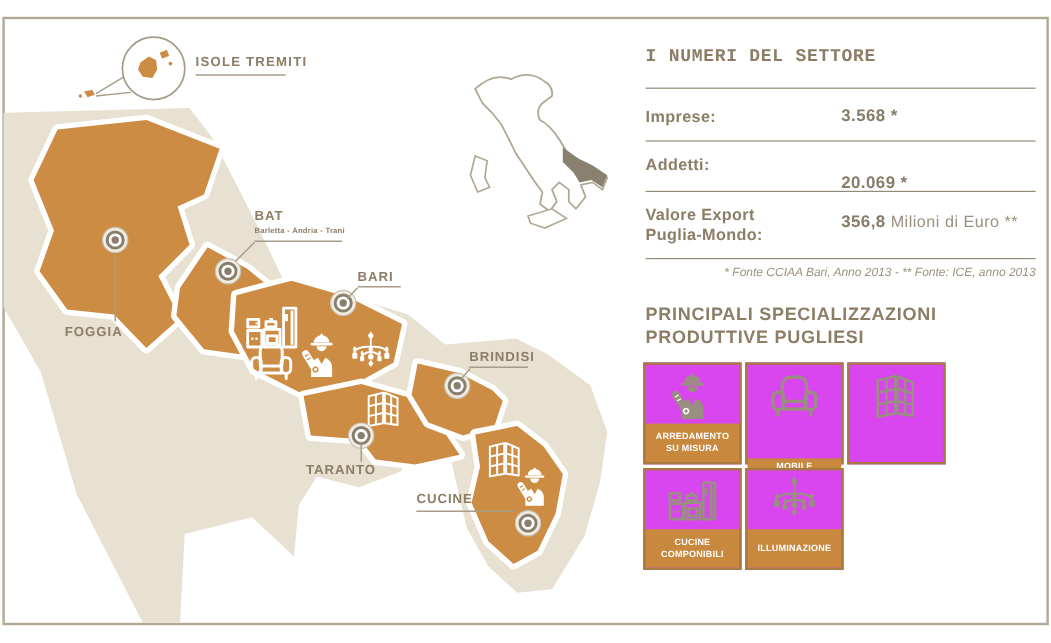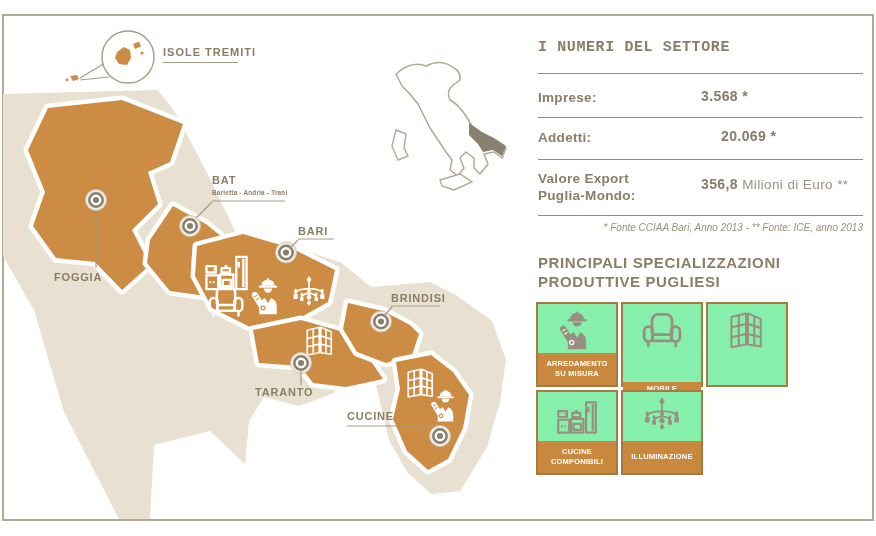--- a/index.html
+++ b/index.html
@@ -7,21 +7,21 @@
   .frame{position:absolute;left:2px;top:14px;width:868px;height:503px;border:2px solid #b3a795;background:#fff;}
   svg.map{position:absolute;left:0;top:0;width:876px;height:536px;}
   .maplabel{position:absolute;font-weight:bold;font-size:11px;line-height:1;color:#8c7d66;letter-spacing:.8px;white-space:nowrap;}
   .maplabel.sub{font-size:6.4px;letter-spacing:.2px;}
   .panel-title{position:absolute;left:538px;font-weight:bold;font-size:15px;color:#8c7d66;letter-spacing:.6px;white-space:nowrap;}
   .rule{position:absolute;left:538px;width:325px;height:1px;background:#95897a;}
   .stat-label{position:absolute;left:538px;font-weight:bold;font-size:13.5px;line-height:17px;color:#8c7d66;letter-spacing:.3px;}
   .stat-value{position:absolute;left:701px;font-weight:bold;font-size:14px;color:#877b6a;letter-spacing:.4px;white-space:nowrap;}
   .stat-value .rest{font-weight:normal;color:#9b9080;font-size:13.5px;}
   .footnote{position:absolute;left:538px;width:325px;text-align:right;font-style:italic;font-size:10px;color:#9d9080;}
-  .spec-box{position:absolute;width:78px;height:81px;border:2px solid #a87943;background:#86efac;display:flex;flex-direction:column;}
+  .spec-box{position:absolute;width:78px;height:81px;border:2px solid #a87943;background:#d946ef;display:flex;flex-direction:column;}
   .spec-icon{flex:0 0 49px;display:flex;align-items:center;justify-content:center;color:#998f80;--cut:#fff;}
   .spec-band{flex:1;background:#c8893f;color:#fff;font-weight:bold;font-size:7.5px;line-height:1.3;letter-spacing:.2px;text-transform:uppercase;display:flex;align-items:center;justify-content:center;text-align:center;padding:2px 3px;}
 </style>
 </head>
 <body>
 
 <div class="frame"></div>
 
 <svg class="map" viewBox="0 0 876 536">
   <defs>
@@ -173,21 +173,21 @@
 <div class="maplabel" style="left:391px;top:293px;">BRINDISI</div>
 <div class="maplabel" style="left:255px;top:387px;">TARANTO</div>
 <div class="maplabel" style="left:347px;top:411px;">CUCINE</div>
 
 <div class="panel-title" style="top:39px;font-family:Liberation Mono, monospace;">I NUMERI DEL SETTORE</div>
 <div class="rule" style="top:73px;"></div>
 <div class="stat-label" style="top:89px;">Imprese:</div>
 <div class="stat-value" style="top:88px;">3.568 *</div>
 <div class="rule" style="top:117px;"></div>
 <div class="stat-label" style="top:129px;">Addetti:</div>
-<div class="stat-value" style="top:128px;margin-left:20px;">20.069 *</div>
+<div class="stat-value" style="top:144px;">20.069 *</div>
 <div class="rule" style="top:159px;"></div>
 <div class="stat-label" style="top:170px;">
   <span>Valore Export</span><br>
   <span>Puglia-Mondo:</span>
 </div>
 <div class="stat-value" style="top:176px;">
   <span>356,8</span><span class="rest"> Milioni di Euro **</span>
 </div>
 <div class="rule" style="top:215px;"></div>
 <div class="footnote" style="top:222px;">* Fonte CCIAA Bari, Anno 2013 - ** Fonte: ICE, anno 2013</div>

